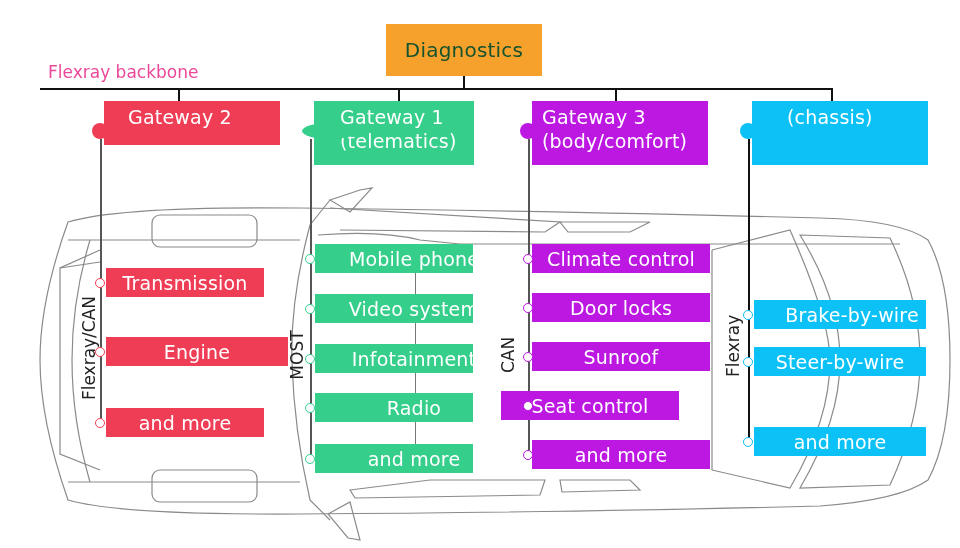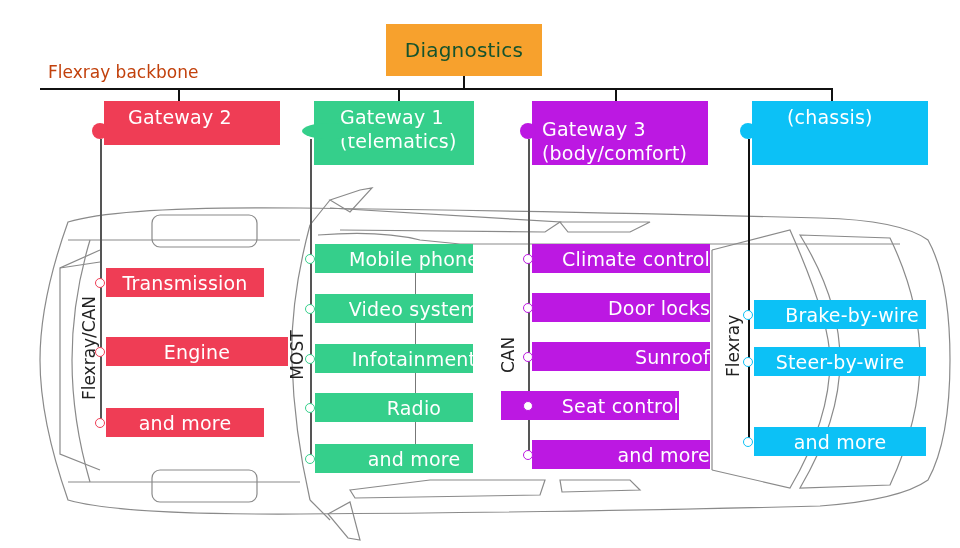--- a/index.html
+++ b/index.html
@@ -9,23 +9,23 @@
   .box { position:absolute; color:#ffffff; box-sizing:border-box;
          display:flex; align-items:center; justify-content:center;
          white-space:nowrap; letter-spacing:0.2px; }
   .gw { font-size:19px; line-height:24px; justify-content:flex-start;
         flex-direction:column; align-items:flex-start; padding:4px 0 0 0; }
   .gw span { display:block; }
   .ecu { font-size:19px; height:29px; }
   .diag { background:#f7a12d; color:#14532d; font-size:20px; }
   .red { background:#ef3d55; }
   .green { background:#35cf8b;padding-left:40px; }
-  .purple { background:#bc18e2;justify-content:flex-end; }
+  .purple { background:#bc18e2; }
   .blue { background:#0cc1f6; }
-  .label { position:absolute; font-size:17px; color:#c2410c; white-space:nowrap; }
+  .label { position:absolute; font-size:17px; color:#ec4899; white-space:nowrap; }
   .vlabel { position:absolute; font-size:17px; color:#222; white-space:nowrap;
             transform:rotate(-90deg); transform-origin:center center; }
   .line { position:absolute; background:#555; }
   .bk { background:#111; }
   .dot-big { position:absolute; width:16px; height:16px; border-radius:50%; }
   .dot { position:absolute; width:8px; height:8px; border-radius:50%;
          background:#fff; border:1.5px solid; }
 </style>
 </head>
 <body>

